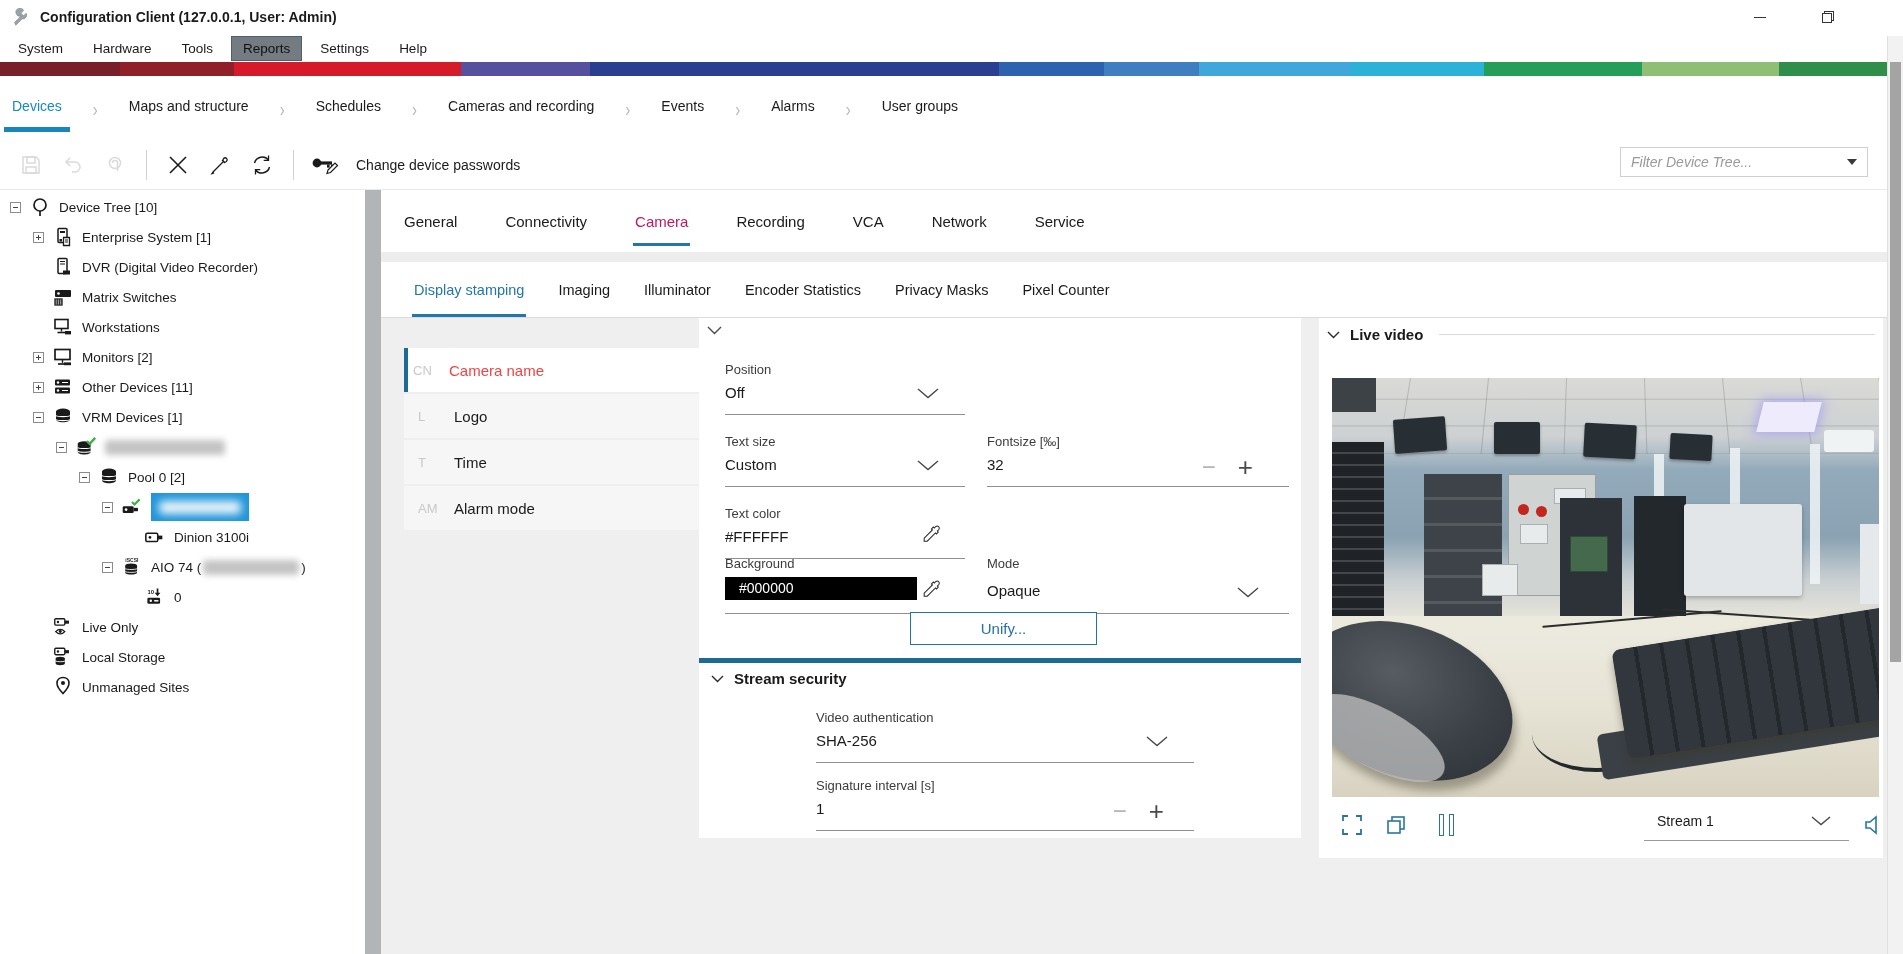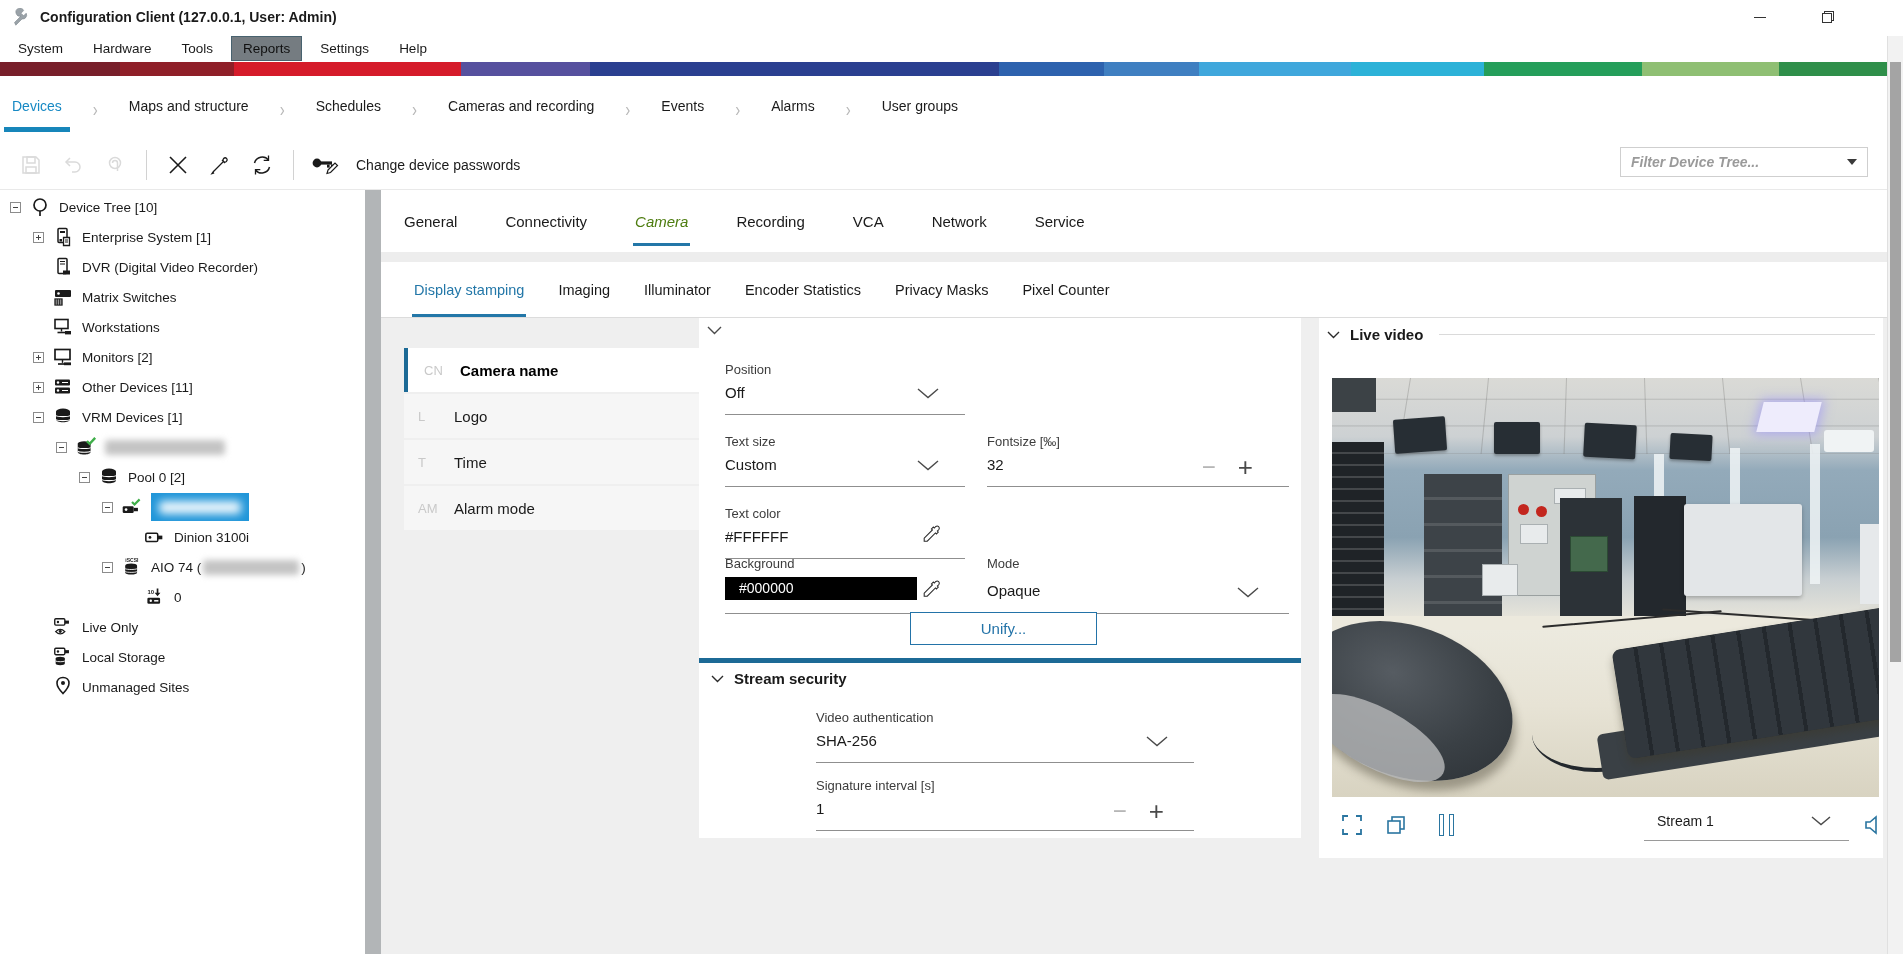--- a/index.html
+++ b/index.html
@@ -32,21 +32,21 @@
   .crumb.active{color:#1789c4;}
   .crumb.active:after{content:"";position:absolute;left:-8px;right:-8px;bottom:6px;height:5px;background:#1786ba;}
   .crumb-sep{color:#b9b9b9;font-size:15px;margin:0 31px;transform:scaleY(1.35);}
   
   .toolbar{position:absolute;left:0;top:140px;width:1903px;height:50px;background:#fff;border-bottom:1px solid #e9e9e9;display:flex;align-items:center;box-sizing:border-box;padding-left:10px;}
   .tbtn{width:42px;height:36px;display:flex;align-items:center;justify-content:center;}
   .tbtn svg{display:block;}
   .tsep{width:1px;height:30px;background:#d2d2d2;margin:0 10px;}
   .tlabel{font-size:14px;margin-left:10px;color:#1a1a1a;}
   .filterbox{position:absolute;left:1620px;top:7px;width:248px;height:30px;border:1px solid #cfcfcf;background:#fff;display:flex;align-items:center;justify-content:space-between;padding:0 10px;box-sizing:border-box;}
-  .filterbox .ph{font-size:14px;font-style:italic;color:#9a9a9a;font-weight:bold;}
+  .filterbox .ph{font-size:14px;font-style:italic;color:#9a9a9a;}
   .filterbox .caret{width:0;height:0;border-left:5px solid transparent;border-right:5px solid transparent;border-top:6px solid #3a3a3a;}
   
   .content{position:absolute;left:0;top:190px;width:1903px;height:764px;display:flex;}
   .treepanel{width:365px;height:764px;background:#fff;overflow:hidden;padding-top:2px;box-sizing:border-box;}
   .splitter{width:16px;height:764px;background:#b2b5b7;}
   .mainarea{width:1506px;height:764px;background:#efefef;position:relative;}
   
   .trow{height:30px;display:flex;align-items:center;font-size:13.5px;white-space:nowrap;}
   .texp{width:11px;height:11px;border:1px solid #8c8c8c;background:#fff;box-sizing:border-box;position:relative;flex:0 0 auto;margin-right:8px;}
   .texp:before,.texp:after{content:"";position:absolute;background:#444;}
@@ -55,35 +55,35 @@
   .texp-space{width:19px;flex:0 0 auto;}
   .ticon{width:22px;height:20px;margin-right:8px;display:flex;align-items:center;justify-content:center;flex:0 0 auto;position:relative;}
   .ticon svg{display:block;}
   .tlabel2{color:#1a1a1a;}
   .blurchip{display:inline-block;height:15px;border-radius:3px;background:#c4c4c4;filter:blur(3px);vertical-align:middle;}
   .selbox{display:inline-flex;align-items:center;height:28px;background:#2196d9;padding:0 8px;position:relative;overflow:hidden;}
   .selbox .smudge{width:78px;height:13px;background:rgba(255,255,255,.9);border-radius:4px;filter:blur(4px);}
   
   .tabband{position:absolute;left:0;top:0;width:1506px;height:62px;background:#fff;display:flex;align-items:flex-end;padding-left:21px;box-sizing:border-box;}
   .tab{font-size:15px;padding:0 2px 22px 2px;margin-right:44px;position:relative;color:#1a1a1a;}
-  .tab.active{color:#4d7c0f;font-style:italic;}
+  .tab.active{color:#be185d;}
   .tab.active:after{content:"";position:absolute;left:0;right:0;bottom:6px;height:3px;background:#2377a8;}
   .tabgap{position:absolute;left:0;top:62px;width:1506px;height:10px;background:#ededed;}
   .subtabband{position:absolute;left:0;top:72px;width:1506px;height:56px;background:#fff;border-bottom:1px solid #dcdcdc;display:flex;align-items:center;padding-left:31px;box-sizing:border-box;}
   .subtab{font-size:14.5px;margin-right:30px;position:relative;padding:19px 2px;color:#1a1a1a;}
   .subtab.active{color:#2377a8;}
   .subtab.active:after{content:"";position:absolute;left:0;right:0;bottom:0;height:3px;background:#2377a8;}
   .paneszone{position:absolute;left:0;top:128px;width:1506px;height:636px;background:#efefef;}
   
   .stamplist{position:absolute;left:23px;top:30px;width:295px;}
   .stampitem{height:44px;margin-bottom:2px;background:#f6f6f6;display:flex;align-items:center;box-sizing:border-box;padding-left:14px;}
   .stampitem .pfx{width:36px;color:#c9c9c9;font-size:13px;flex:0 0 auto;}
   .stampitem .lbl{font-size:15px;color:#1a1a1a;}
-  .stampitem.selected{background:#fff;border-left:4px solid #1c6a96;padding-left:16px;}
-  .stampitem.selected .lbl{color:#000000;font-weight:bold;}
+  .stampitem.selected{background:#fff;border-left:4px solid #1c6a96;padding-left:5px;}
+  .stampitem.selected .lbl{color:#ef4444;}
   
   .formpanel{position:absolute;left:318px;top:0;width:602px;height:520px;background:#fff;}
   .collapsechev{position:absolute;left:8px;top:8px;}
   .fld{position:absolute;}
   .fld .flabel{font-size:13px;color:#3c3c3c;}
   .fld .fvalue{font-size:15px;color:#1a1a1a;margin-top:7px;}
   .fld .fline{position:absolute;left:0;right:0;bottom:0;height:0;border-bottom:1px solid #8f8f8f;}
   .fld .fchev{position:absolute;right:26px;bottom:16px;}
   .stepper{position:absolute;bottom:12px;display:flex;gap:22px;align-items:center;}
   .stepper .minus{color:#b3b3b3;font-size:24px;line-height:14px;}

